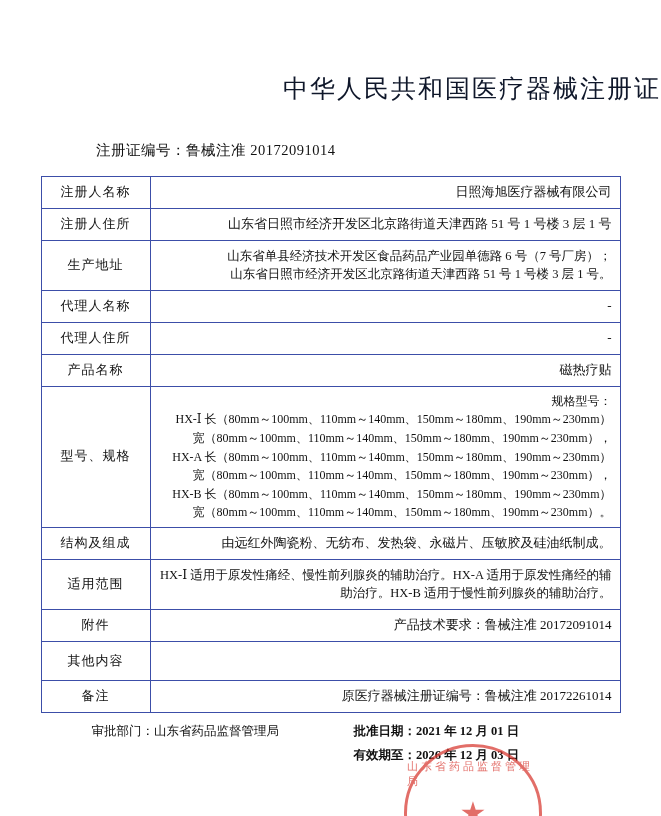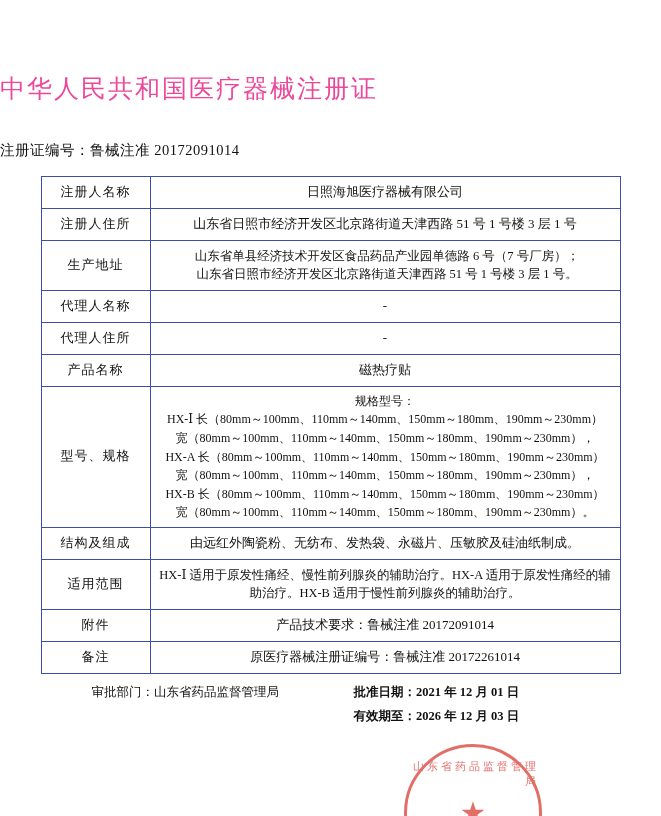--- a/index.html
+++ b/index.html
@@ -15,30 +15,31 @@
     color: #111111;
     overflow: hidden;
   }
   .page {
     position: relative;
     width: 661px;
     height: 816px;
     box-sizing: border-box;
   }
   .doc-title {
-    text-align: left;
+    text-align: right;
     font-size: 25px;
     letter-spacing: 2px;
     font-weight: 500;
     margin-top: 72px;
-    color: #ec4899;
+    color: #0f172a;
     font-family: "Liberation Serif", "DejaVu Serif", serif;
   }
   .reg-no {
     margin-top: 36px;
+    padding-left: 96px;
     font-size: 14.5px;
     letter-spacing: 0.5px;
   }
   .reg-no .label {
     font-weight: 500;
   }
   table.cert {
     margin: 16px auto 0 auto;
     width: 580px;
     border-collapse: collapse;
@@ -52,21 +53,21 @@
     vertical-align: middle;
   }
   td.key {
     width: 92px;
     text-align: center;
     letter-spacing: 1px;
     font-size: 13.5px;
     white-space: nowrap;
   }
   td.val {
-    text-align: center;
+    text-align: right;
     font-size: 13.5px;
   }
   td.val.small {
     font-size: 12.5px;
     line-height: 1.5;
   }
   td.val.spec {
     font-size: 12px;
     line-height: 1.55;
     padding-top: 5px;
@@ -113,21 +114,21 @@
     transform: translate(-50%, -50%);
     color: #d8372f;
     font-size: 30px;
     line-height: 1;
   }
   .seal .seal-top,
   .seal .seal-bottom {
     position: absolute;
     left: 0;
     width: 100%;
-    text-align: right;
+    text-align: left;
     color: #d8372f;
     font-size: 11px;
     letter-spacing: 3px;
   }
   .seal .seal-top { top: 12px; }
 </style>
 </head>
 <body>
 
 <div class="page">
@@ -181,20 +182,24 @@
       </tr>
       <tr>
         <td class="key">适用范围</td>
         <td class="val small">HX-Ⅰ 适用于原发性痛经、慢性前列腺炎的辅助治疗。HX-A 适用于原发性痛经的辅助治疗。HX-B 适用于慢性前列腺炎的辅助治疗。</td>
       </tr>
       <tr>
         <td class="key">附件</td>
         <td class="val">产品技术要求：鲁械注准 20172091014</td>
       </tr>
       <tr>
+        <td class="key">其他内容</td>
+        <td class="val" style="height: 26px;"></td>
+      </tr>
+      <tr>
         <td class="key">备注</td>
         <td class="val">原医疗器械注册证编号：鲁械注准 20172261014</td>
       </tr>
     </tbody>
   </table>
 
   <div class="footer">
     <div class="approve-dept">审批部门：山东省药品监督管理局</div>
     <div class="right-block">
       <div>批准日期：2021 年 12 月 01 日</div>

